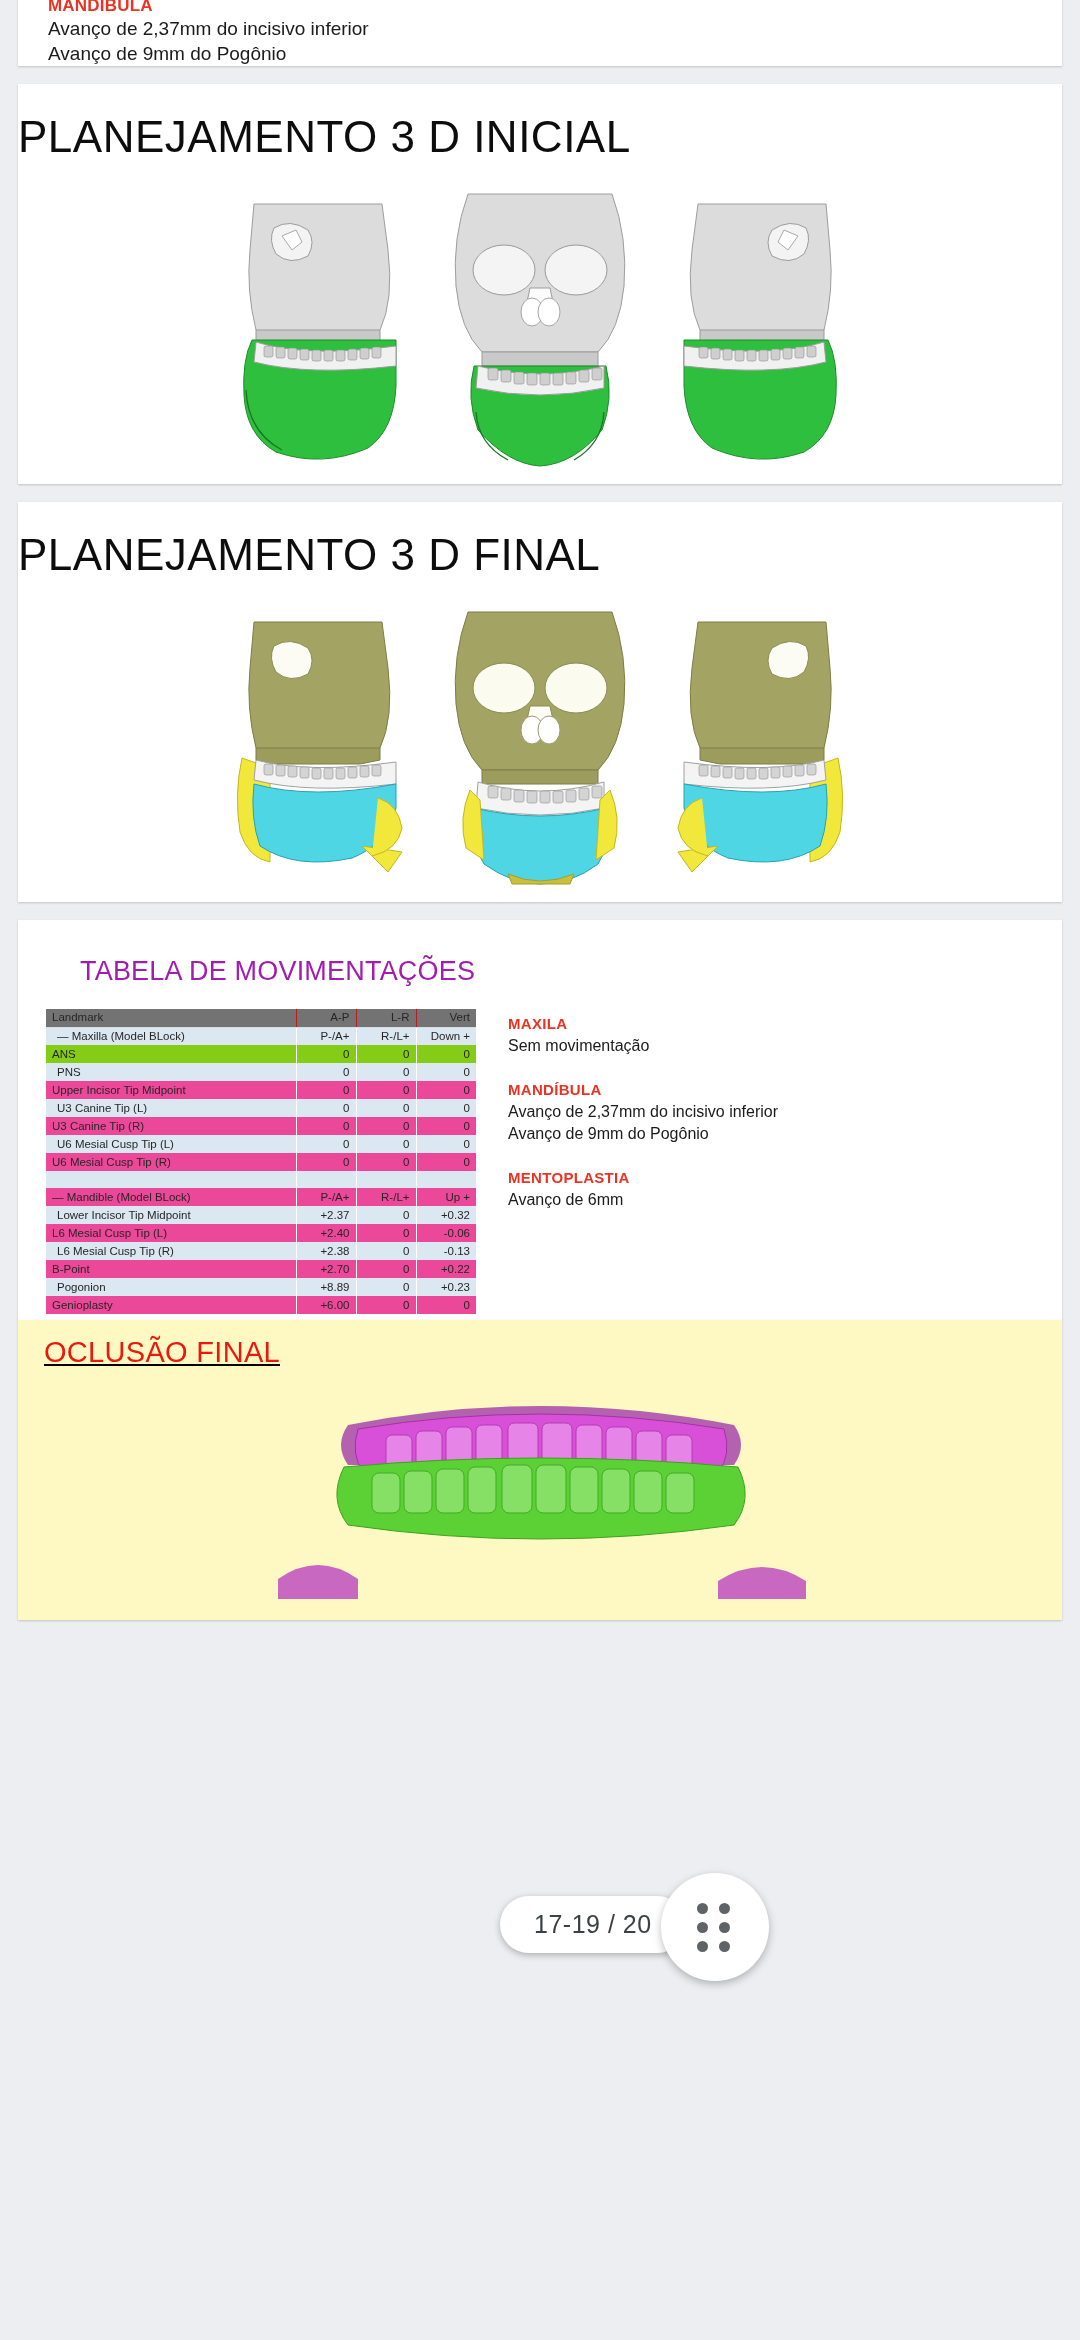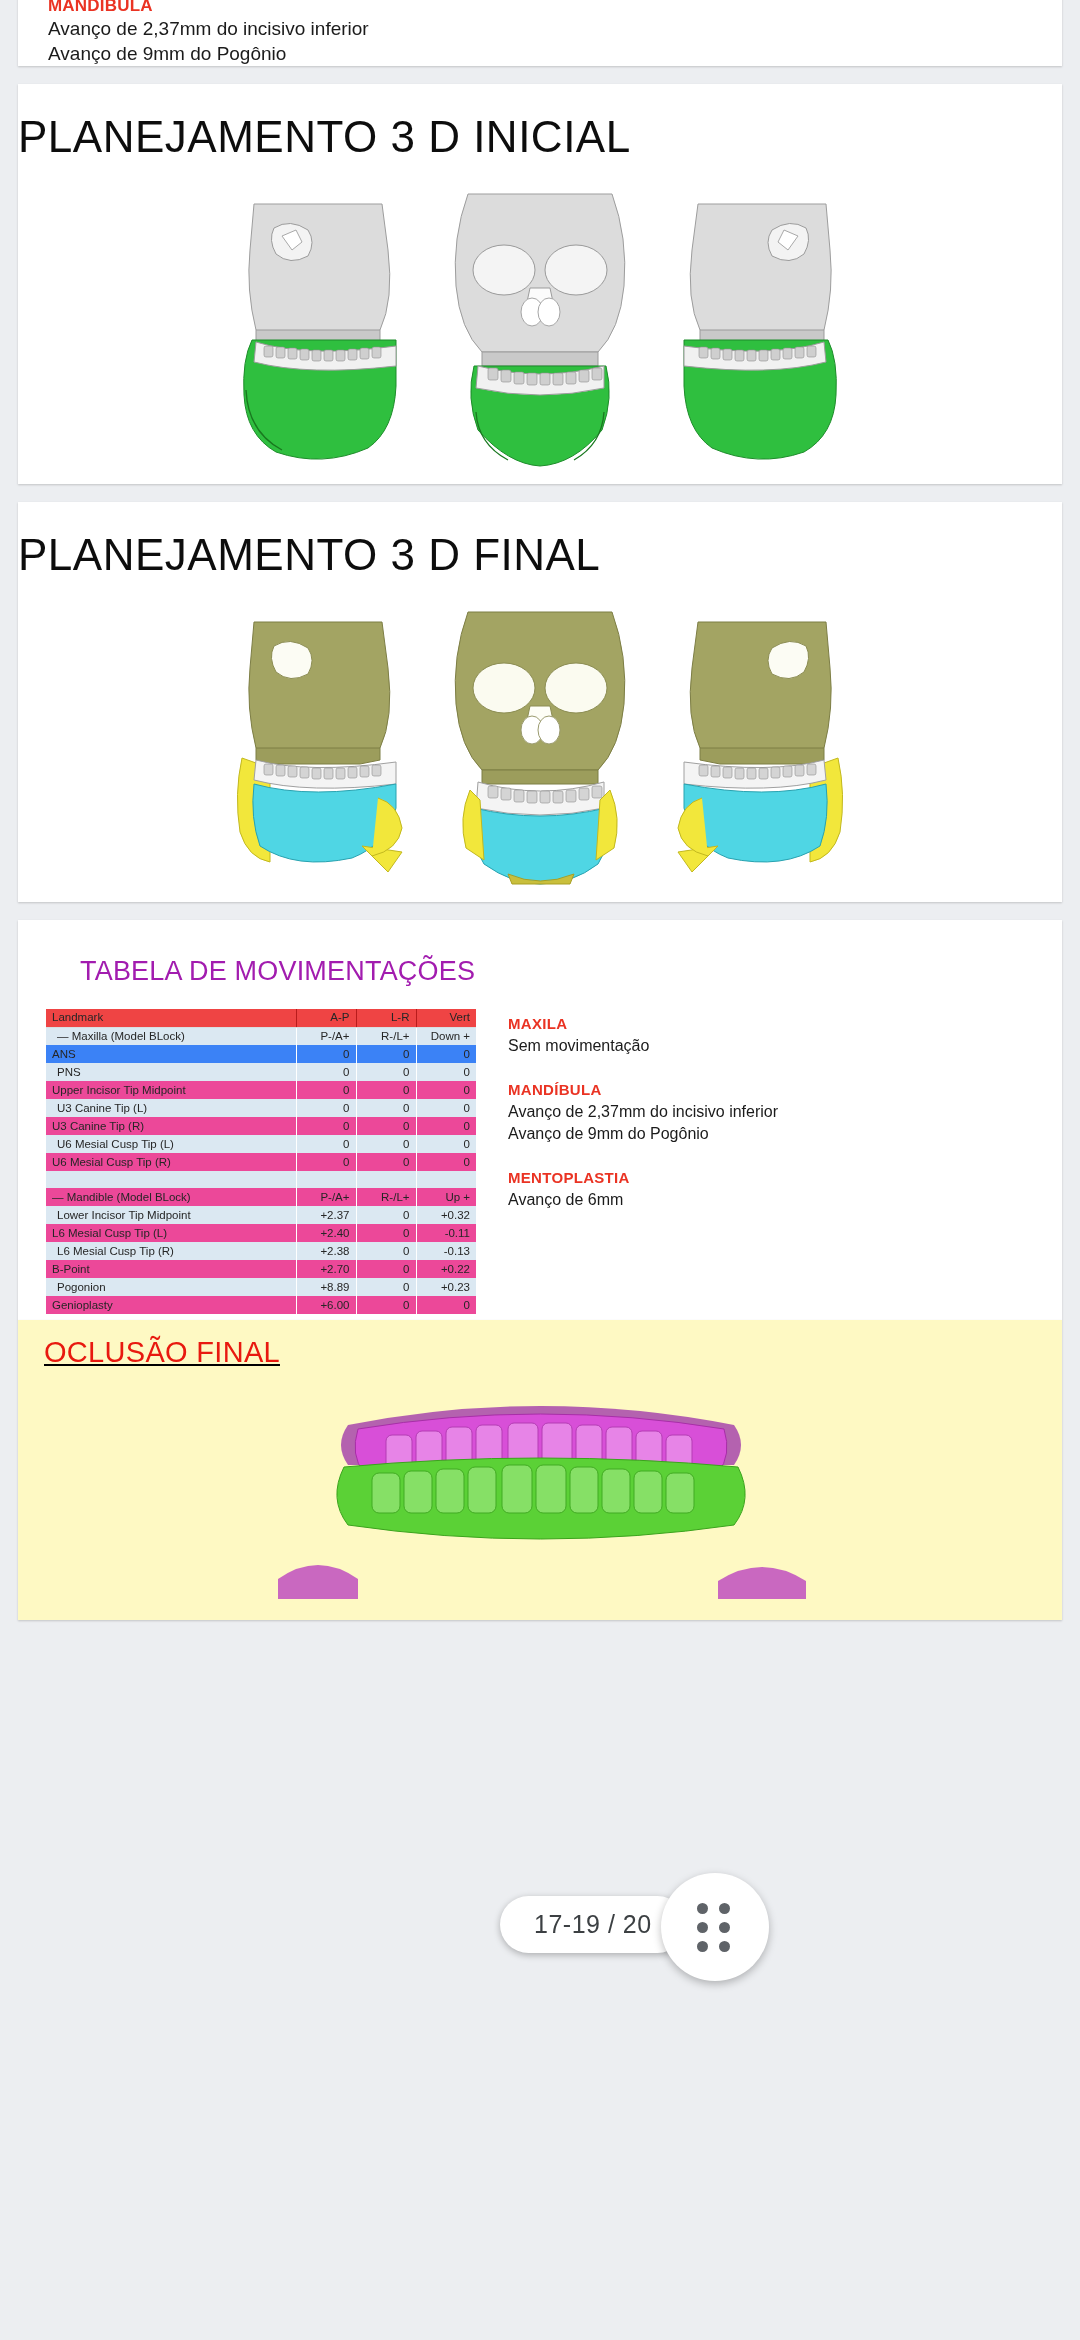--- a/index.html
+++ b/index.html
@@ -55,27 +55,27 @@
     width: 430px;
     font-size: 11.5px;
     color: #262626;
   }
   table.mv th, table.mv td {
     padding: 2px 6px 3px 6px;
     font-weight: 400;
     white-space: nowrap;
     height: 18px;
   }
-  table.mv th { background: #ef4444; }
+  table.mv th { background: #737373; }
   table.mv .lm { text-align: left; width: 250px; }
   table.mv .num { text-align: right; width: 60px; border-left: 1px solid #ffffff; }
   table.mv thead th { border-bottom: 1px solid #d9dde0; }
   table.mv thead .num { border-left: 1px solid #b91c1c; }
   tr.r-blue td { background: #dbe8f2; padding-left: 11px; }
-  tr.r-gray td { background: #3b82f6; }
+  tr.r-gray td { background: #84cc16; }
   tr.r-white td { background: #ec4899; }
   tr.r-blank td { height: 17px; }
   .notes { margin-left: 32px; padding-top: 4px; }
   .note-h {
     color: #ea3323; font-size: 15px; font-weight: 700;
     letter-spacing: .3px; line-height: 22px;
   }
   .note-l { color: #1b1b1b; font-size: 16px; line-height: 22px; }
   .note-block { margin-bottom: 22px; }
 
@@ -361,21 +361,21 @@
             <tr class="r-blue">
               <td class="lm">Lower Incisor Tip Midpoint</td>
               <td class="num">+2.37</td>
               <td class="num">0</td>
               <td class="num">+0.32</td>
             </tr>
             <tr class="r-white">
               <td class="lm">L6 Mesial Cusp Tip (L)</td>
               <td class="num">+2.40</td>
               <td class="num">0</td>
-              <td class="num">-0.11</td>
+              <td class="num">-0.06</td>
             </tr>
             <tr class="r-blue">
               <td class="lm">L6 Mesial Cusp Tip (R)</td>
               <td class="num">+2.38</td>
               <td class="num">0</td>
               <td class="num">-0.13</td>
             </tr>
             <tr class="r-white">
               <td class="lm">B-Point</td>
               <td class="num">+2.70</td>

